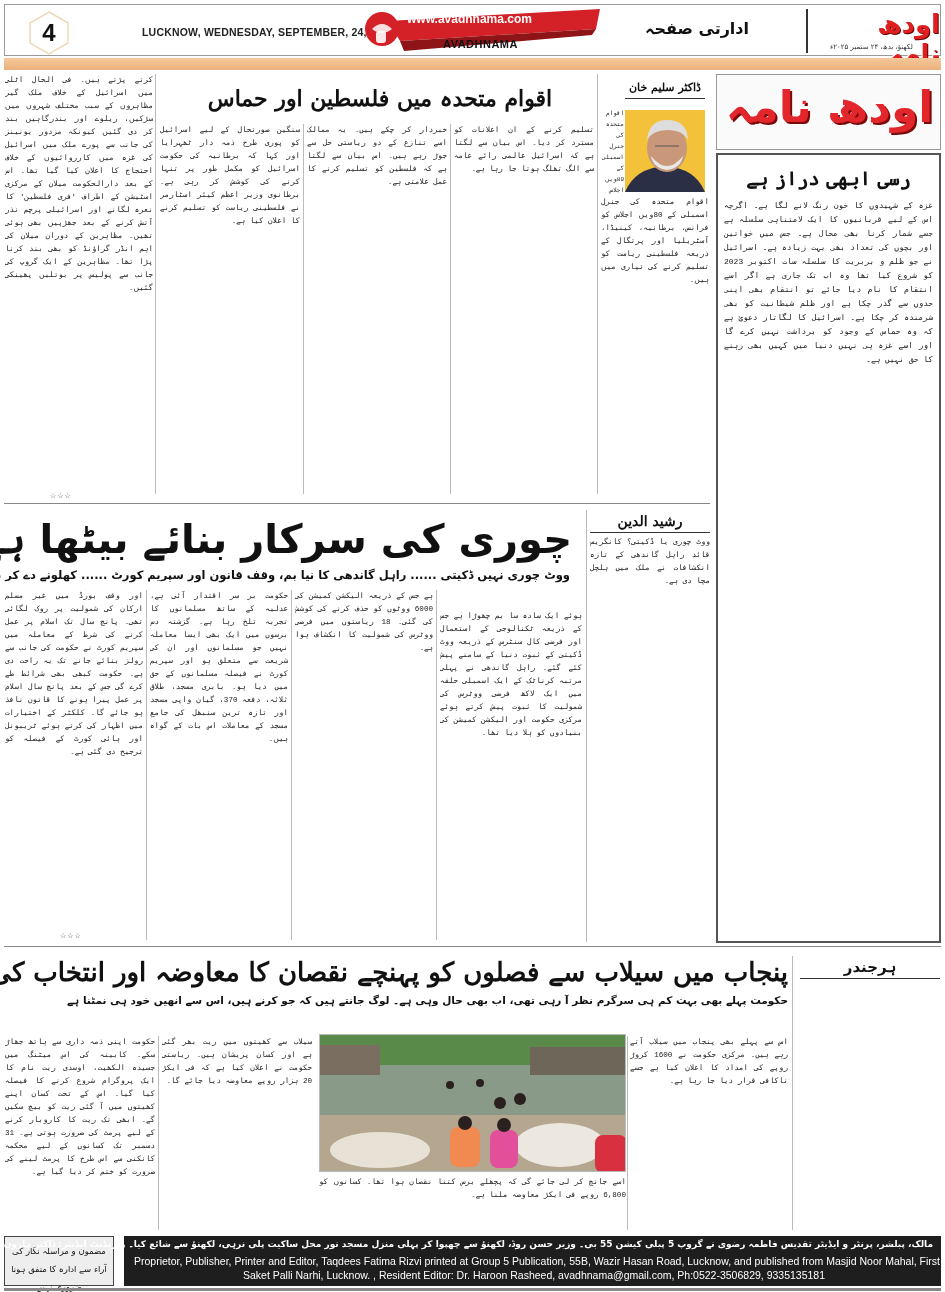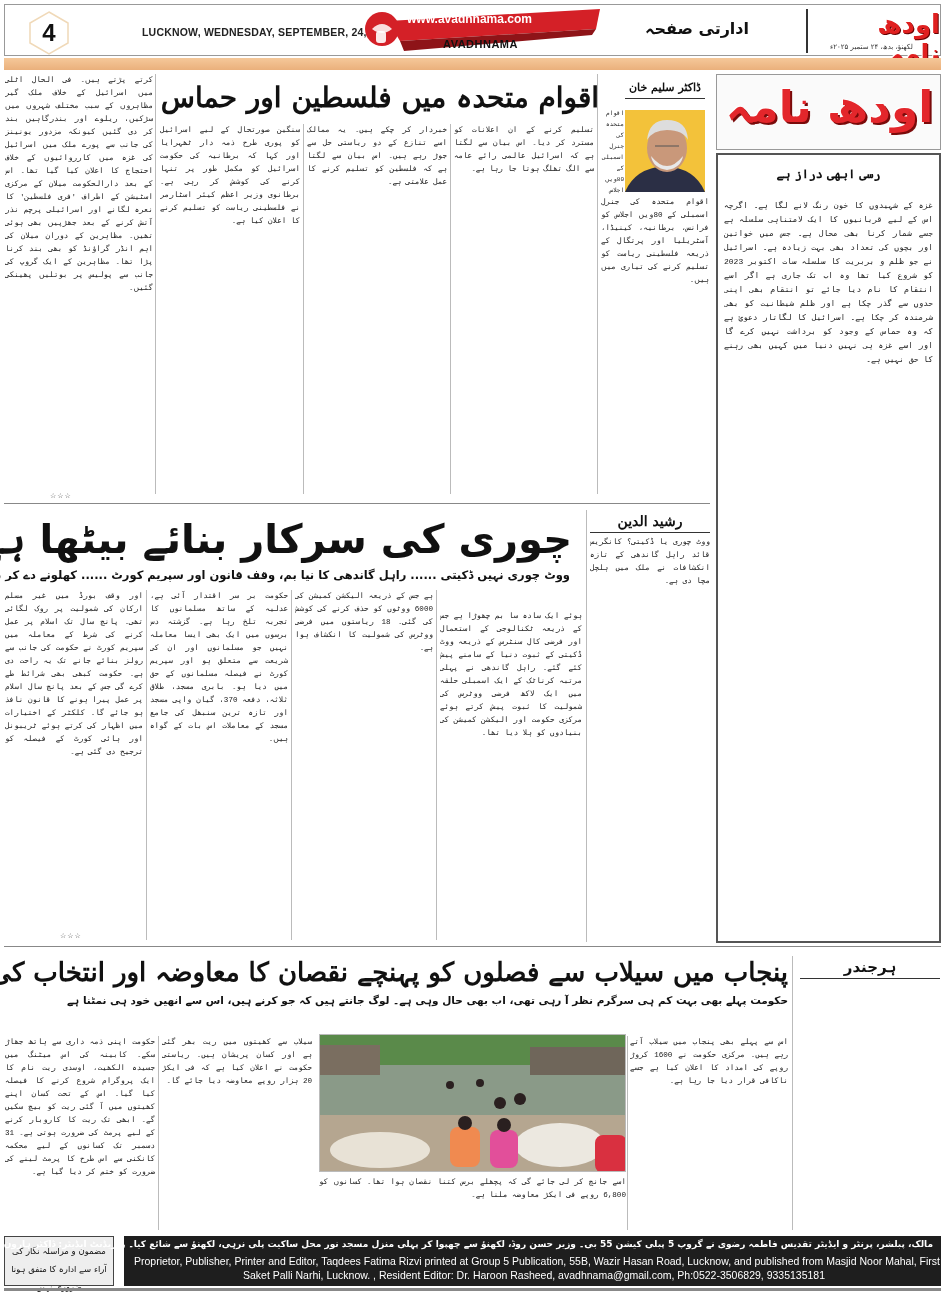--- a/index.html
+++ b/index.html
@@ -33,21 +33,21 @@
   .subhead { position: absolute; direction: rtl; text-align: center; font-family: "DejaVu Sans", sans-serif; font-weight: bold; color: #111; white-space: nowrap; }
   .byline { position: absolute; direction: rtl; text-align: center; font-family: "DejaVu Serif", serif; font-weight: bold; color: #111; border-bottom: 1px solid #333; }
 
   .photo-author { position: absolute; left: 625px; top: 110px; width: 80px; height: 82px; background: #f3c23a; overflow: hidden; }
   .photo-flood { position: absolute; left: 319px; top: 1034px; width: 307px; height: 138px; overflow: hidden; border: 1px solid #bbb; }
 
   .masthead-box { position: absolute; left: 716px; top: 74px; width: 225px; height: 76px; border: 1px solid #999; background: #fafafa; }
   .masthead-logo { position: absolute; left: 0; top: 6px; width: 225px; text-align: center; font-family: "DejaVu Sans", sans-serif; font-weight: bold; font-size: 44px; color: #e3262b; direction: rtl; text-shadow: 2px 2px 0 #7a0a0a, -1px -1px 0 #fff; }
 
   .editorial-box { position: absolute; left: 716px; top: 153px; width: 225px; height: 790px; border: 2px solid #555; background: #fff; }
-  .editorial-title { position: absolute; left: 0; top: 12px; width: 221px; text-align: center; direction: rtl; font-family: "DejaVu Serif", serif; font-weight: bold; font-size: 12px; color: #111; }
+  .editorial-title { position: absolute; left: 0; top: 12px; width: 221px; text-align: center; direction: rtl; font-family: "DejaVu Serif", serif; font-weight: bold; font-size: 19px; color: #111; }
 
   .footer-note { position: absolute; left: 4px; top: 1236px; width: 110px; height: 50px; border: 1px solid #444; background: #eee; direction: rtl; text-align: center; font-size: 8.5px; line-height: 18px; padding-top: 5px; color: #111; }
   .imprint { position: absolute; left: 124px; top: 1236px; width: 817px; height: 50px; background: #1e1e1e; color: #fff; }
   .imprint-urdu { position: absolute; right: 8px; top: 3px; direction: rtl; font-size: 9px; font-weight: bold; color: #fff; white-space: nowrap; }
   .imprint-en1 { position: absolute; left: 10px; top: 19px; width: 800px; text-align: center; font-family: "Liberation Sans", sans-serif; font-size: 10.5px; color: #fff; white-space: nowrap; }
   .imprint-en2 { position: absolute; left: 10px; top: 33px; width: 800px; text-align: center; font-family: "Liberation Sans", sans-serif; font-size: 10.5px; color: #fff; white-space: nowrap; }
   .bottom-rule { position: absolute; left: 4px; top: 1288px; width: 937px; height: 3px; background: #888; }
   .stars { position: absolute; font-size: 7px; color: #444; letter-spacing: 1px; }
 </style>
 </head>
@@ -75,21 +75,21 @@
     <div class="brand-name">AVADHNAMA</div>
 
     <div class="section-title">ادارتی صفحہ</div>
     <div class="header-divider"></div>
     <div class="header-logo">اودھ نامہ</div>
     <div class="header-logo-date">لکھنؤ، بدھ، ۲۴ ستمبر ۲۰۲۵ء</div>
   </div>
 
   <div class="orange-band"></div>
 
-  <div class="headline" style="left:160px; top:76px; width:440px; font-size:28px; line-height:44px;">اقوام متحدہ میں فلسطین اور حماس</div>
+  <div class="headline" style="left:160px; top:76px; width:440px; font-size:22px; line-height:44px;">اقوام متحدہ میں فلسطین اور حماس</div>
 
   <div class="byline" style="left:625px; top:78px; width:80px; font-size:11px; line-height:20px;">ڈاکٹر سلیم خان</div>
 
   <div class="photo-author">
     <svg width="80" height="82" viewBox="0 0 80 82">
       <rect width="80" height="82" fill="#f3c23a"></rect>
       <path d="M0,82 Q10,58 40,56 Q70,58 80,82 Z" fill="#2b2f45"></path>
       <ellipse cx="42" cy="38" rx="20" ry="24" fill="#c9987a"></ellipse>
       <path d="M22,30 Q24,10 42,10 Q62,10 63,30 Q58,20 42,20 Q28,20 22,30 Z" fill="#ddd"></path>
       <path d="M26,46 Q42,66 58,46 Q56,58 42,60 Q28,58 26,46 Z" fill="#e8e8e8"></path>

